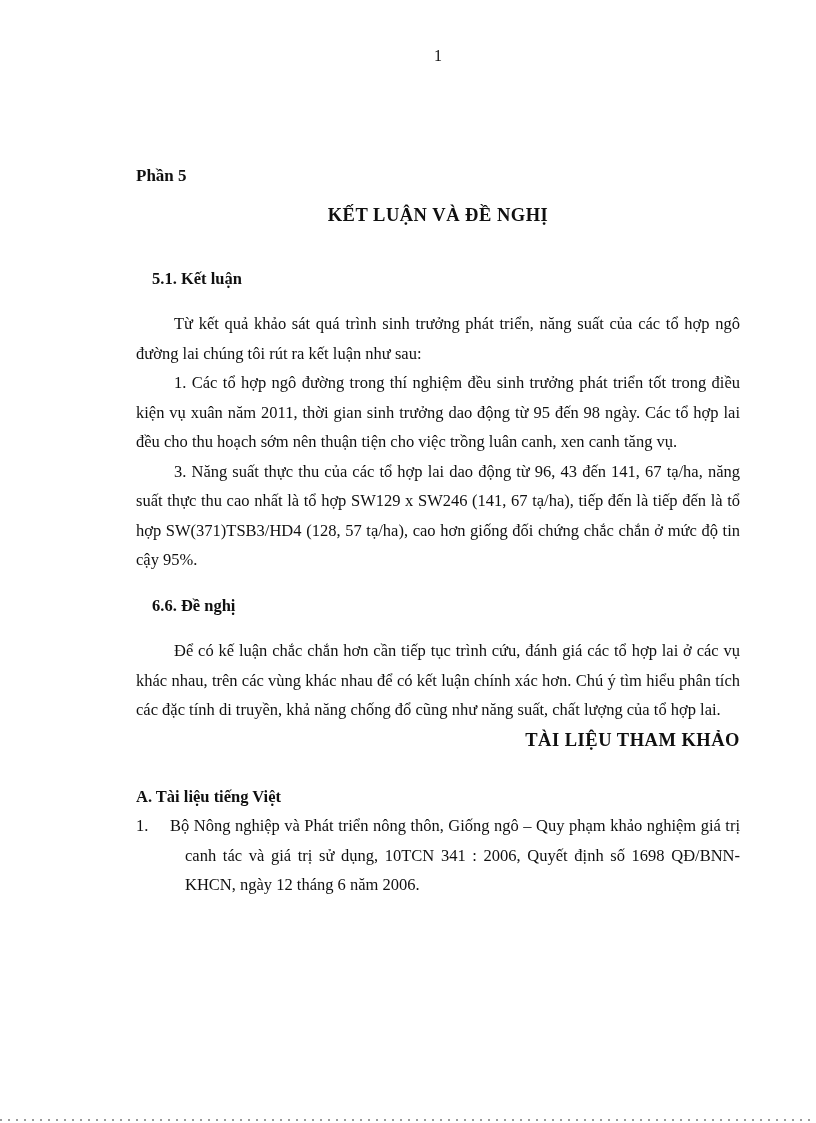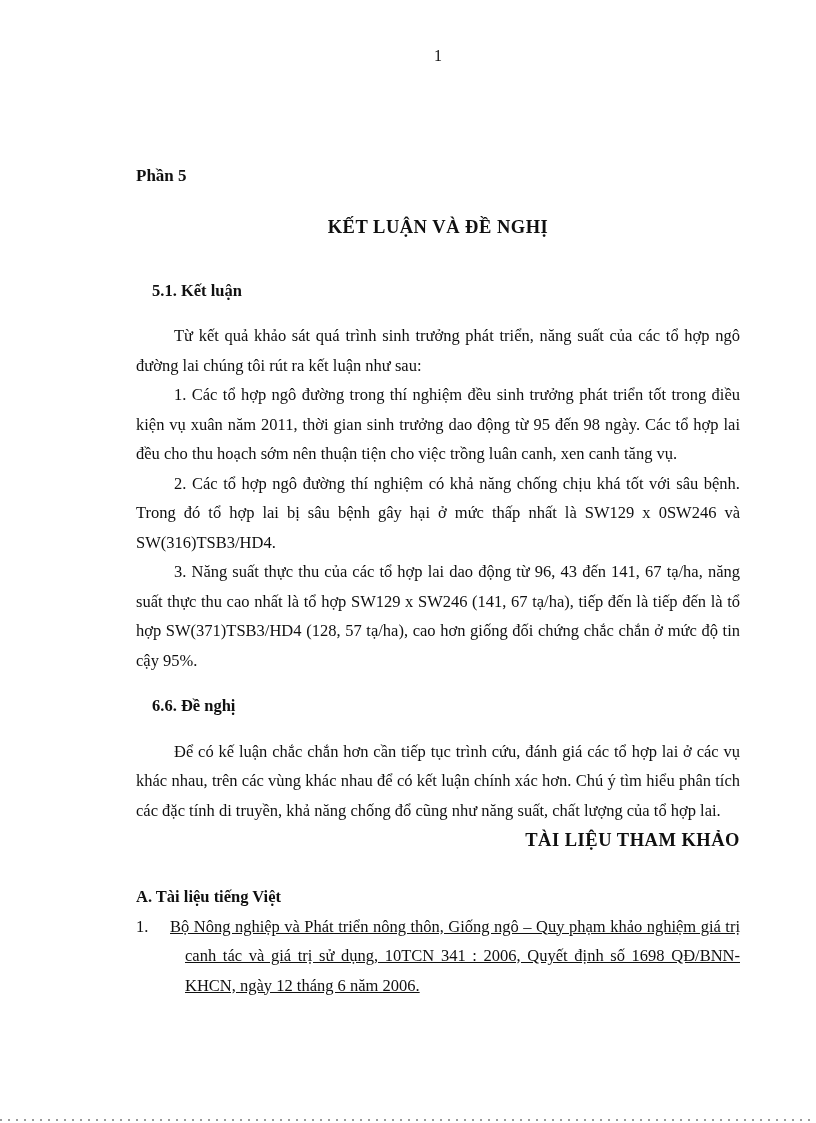--- a/index.html
+++ b/index.html
@@ -28,21 +28,21 @@
     line-height: 20px;
   }
   .part-label {
     margin-top: 95px;
     text-align: left;
     font-weight: bold;
     font-size: 17px;
     line-height: 29.5px;
   }
   .part-title {
-    margin: 21px 0 0 0;
+    margin: 9px 0 0 0;
     text-align: center;
     font-weight: bold;
     font-size: 18.5px;
     line-height: 30px;
     letter-spacing: 0.5px;
   }
   .sec-heading {
     margin: 16px;
     font-weight: bold;
     font-size: 16.5px;
@@ -72,21 +72,20 @@
     font-size: 16.5px;
     line-height: 29.5px;
   }
   .ref-item {
     margin: 0;
     font-size: 16.5px;
     line-height: 29.5px;
     text-align: justify;
     padding-left: 49px;
     text-indent: -49px;
-    text-decoration: underline;
   }
   .ref-num {
     display: inline-block;
     width: 34px;
     text-indent: 0;
   }
   .page-break-divider {
     position: absolute;
     left: 0;
     right: 0;
@@ -106,21 +105,20 @@
     <div class="part-label">Phần 5</div>
 
     <div class="part-title">KẾT LUẬN VÀ ĐỀ NGHỊ</div>
 
     <div class="sec-heading first">5.1. Kết luận</div>
 
     <p class="body-para">Từ kết quả khảo sát quá trình sinh trưởng phát triển, năng suất của các tổ hợp ngô đường lai chúng tôi rút ra kết luận như sau:</p>
 
     <p class="body-para">1. Các tổ hợp ngô đường trong thí nghiệm  đều sinh trưởng phát triển tốt trong điều kiện vụ xuân năm 2011, thời gian sinh trưởng dao động từ 95 đến 98 ngày.  Các tổ hợp lai  đều cho thu hoạch sớm nên thuận tiện  cho việc trồng luân canh, xen canh tăng vụ.</p>
 
-    <p class="body-para">2. Các tổ hợp ngô đường thí nghiệm  có khả năng chống chịu khá tốt với sâu bệnh. Trong đó tổ hợp lai bị sâu bệnh gây hại  ở mức thấp nhất là SW129 x 0SW246 và  SW(316)TSB3/HD4.</p>
 
     <p class="body-para">3. Năng suất thực thu của các tổ hợp lai  dao động từ 96, 43 đến 141, 67 tạ/ha, năng suất thực thu cao nhất là tổ hợp SW129 x SW246 (141, 67 tạ/ha), tiếp đến là tiếp đến là tổ hợp SW(371)TSB3/HD4 (128, 57 tạ/ha), cao hơn giống đối chứng chắc chắn ở mức độ tin cậy 95%.</p>
 
     <div class="sec-heading">6.6. Đề nghị</div>
 
     <p class="body-para">Để có kế luận chắc chắn hơn cần tiếp tục trình cứu, đánh giá các tổ hợp lai ở các vụ khác nhau, trên các vùng khác nhau để có kết luận chính xác hơn. Chú ý tìm hiểu phân tích các đặc tính di truyền, khả năng chống đổ cũng như năng suất, chất lượng của tổ hợp lai.</p>
 
     <div class="ref-title">TÀI LIỆU THAM KHẢO</div>
 
     <div class="ref-group-heading">A. Tài liệu tiếng Việt</div>

